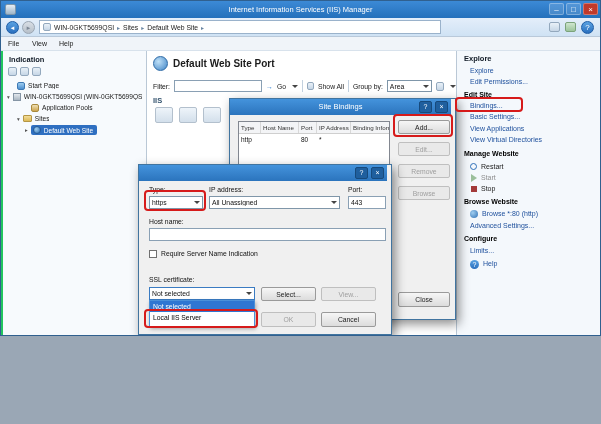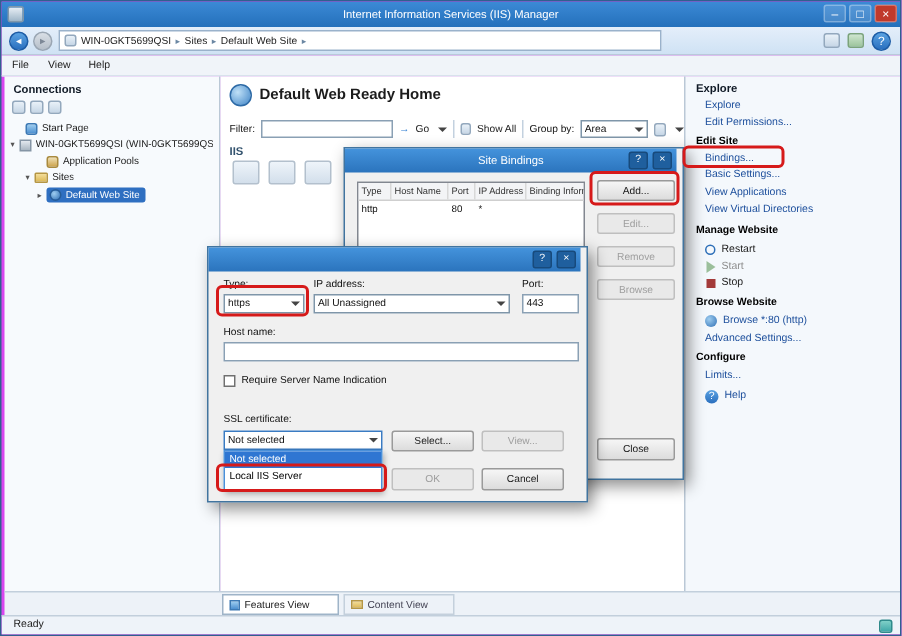--- a/index.html
+++ b/index.html
@@ -1,18 +1,18 @@
 <!DOCTYPE html>
 <html><head>
 <meta charset="utf-8">
 <style>
   *{box-sizing:border-box;margin:0;padding:0}
   html,body{background:#9aa7b5}
   body{font-family:"Liberation Sans",sans-serif}
-  #window{position:relative;width:601px;height:424px;background:#d946ef;border:1px solid #30608f;overflow:hidden}
+  #window{position:relative;width:601px;height:336px;background:#22c55e;border:1px solid #30608f;overflow:hidden}
   .abs{position:absolute}
   .nowrap{white-space:nowrap;overflow:hidden}
   .titlebar{background:linear-gradient(#3c8ad6,#2470bb)}
   .ttext{color:#fff;font-size:7.5px}
   .winbtn{width:15px;height:12px;color:#fff;font-size:8px;line-height:11px;text-align:center;background:rgba(255,255,255,.14);border:1px solid rgba(255,255,255,.3);border-radius:2px}
   .winbtn.close{background:#c0392b}
   .addressbar{background:linear-gradient(#e4eefa,#cfe2f4);border-bottom:1px solid #b9c9da}
   .navcirc{width:13px;height:13px;border-radius:50%;text-align:center;line-height:12px;font-size:6px;color:#fff}
   .crumbbox{background:#fff;border:1px solid #9ab2cb;display:flex;align-items:center;padding:0 3px;gap:3px}
   .crumb{font-size:6.8px;color:#222;white-space:nowrap}
@@ -78,21 +78,21 @@
     <span class="abs navcirc" style="right:6px;top:3px;background:linear-gradient(#5aa2e2,#2a6fbe);border:1px solid #1d5ca5;font-size:8px">?</span>
   </div>
 
   <div class="abs" style="left:0;top:36px;width:599px;height:14px;background:#f0f4f9;border-bottom:1px solid #d8e2ec">
     <span class="abs menuitem" style="left:7px;top:3px">File</span>
     <span class="abs menuitem" style="left:31px;top:3px">View</span>
     <span class="abs menuitem" style="left:58px;top:3px">Help</span>
   </div>
 
   <div class="abs" style="left:2px;top:50px;width:144px;height:343px;background:#f7fafd;border-right:1px solid #bac8d6">
-    <div class="abs panel-h" style="left:6px;top:4px">Connections</div>
+    <div class="abs panel-h" style="left:6px;top:4px">Indication</div>
     <div class="abs" style="left:5px;top:16px;display:flex;gap:3px">
       <span class="minicon"></span>
       <span class="minicon"></span>
       <span class="minicon"></span>
     </div>
     <div class="abs" style="left:0;top:29px;width:144px;height:11px;display:flex;align-items:center;padding-left:14px;gap:3px">
       <span style="width:8px;height:8px;border-radius:2px;background:linear-gradient(#9ecdf0,#4c8fd0);border:1px solid #3d79b4;flex:none"></span>
       <span class="tree-label">Start Page</span>
     </div>
     <div class="abs" style="left:0;top:40px;width:144px;height:11px;display:flex;align-items:center;padding-left:4px;gap:3px">
@@ -113,21 +113,21 @@
       <span class="tree-exp">▸</span>
       <span style="display:flex;align-items:center;gap:3px;background:#2f6fc1;border-radius:2px;padding:1px 4px 1px 2px">
         <span style="width:8px;height:8px;border-radius:50%;background:radial-gradient(circle at 35% 35%,#9ecdf0,#2f6fb4);border:1px solid #265c97;flex:none"></span>
         <span class="tree-label" style="color:#fff">Default Web Site</span>
       </span>
     </div>
   </div>
 
   <div class="abs" style="left:146px;top:50px;width:309px;height:343px;background:#fff">
     <span class="abs" style="left:6px;top:5px;width:15px;height:15px;border-radius:50%;background:radial-gradient(circle at 35% 35%,#bfe0f7,#3f84c6);border:1px solid #2d6aa6"></span>
-    <span class="abs nowrap" style="left:26px;top:7px;font-size:10px;font-weight:bold;color:#1c1c1c">Default Web Ready Home</span>
+    <span class="abs nowrap" style="left:26px;top:7px;font-size:10px;font-weight:bold;color:#1c1c1c">Default Web Site Port</span>
 
     <div class="abs" style="left:0;top:26px;width:309px;height:18px;display:flex;align-items:center;gap:4px;padding-left:6px">
       <span class="lbl">Filter:</span>
       <input class="field" style="width: 88px; height: 12px;">
       <span style="font-size:7px;color:#2e7dd1">→</span>
       <span class="dark" style="font-size:6.8px">Go</span>
       <span class="caret"></span>
       <span class="sep-v"></span>
       <span class="minicon" style="width:8px;height:8px"></span>
       <span class="dark" style="font-size:6.8px">Show All</span>

